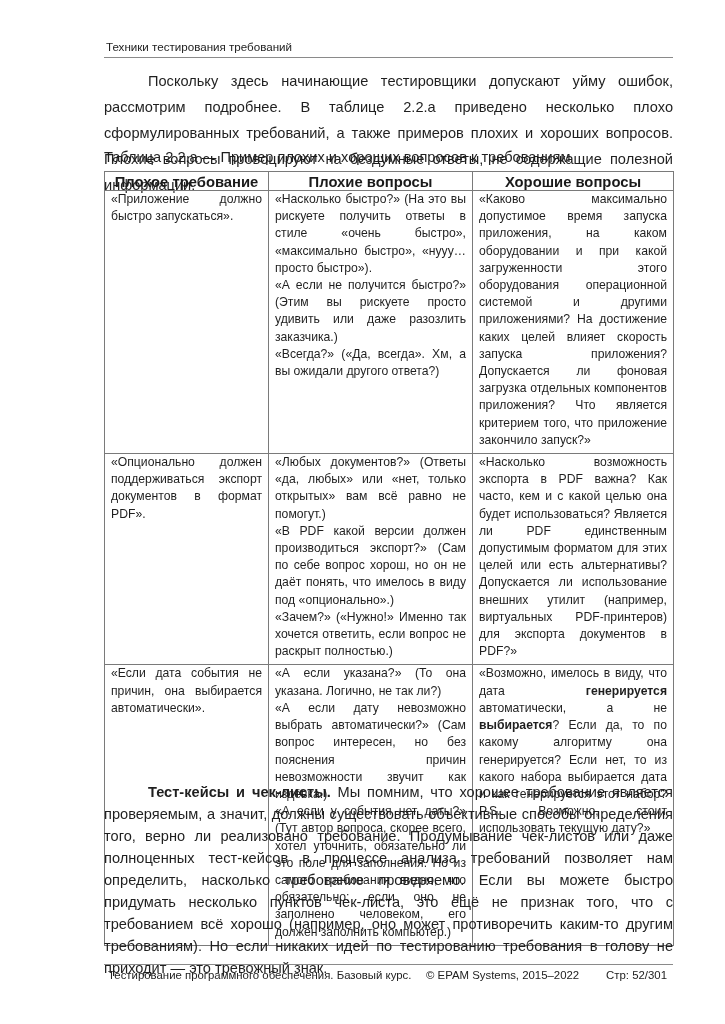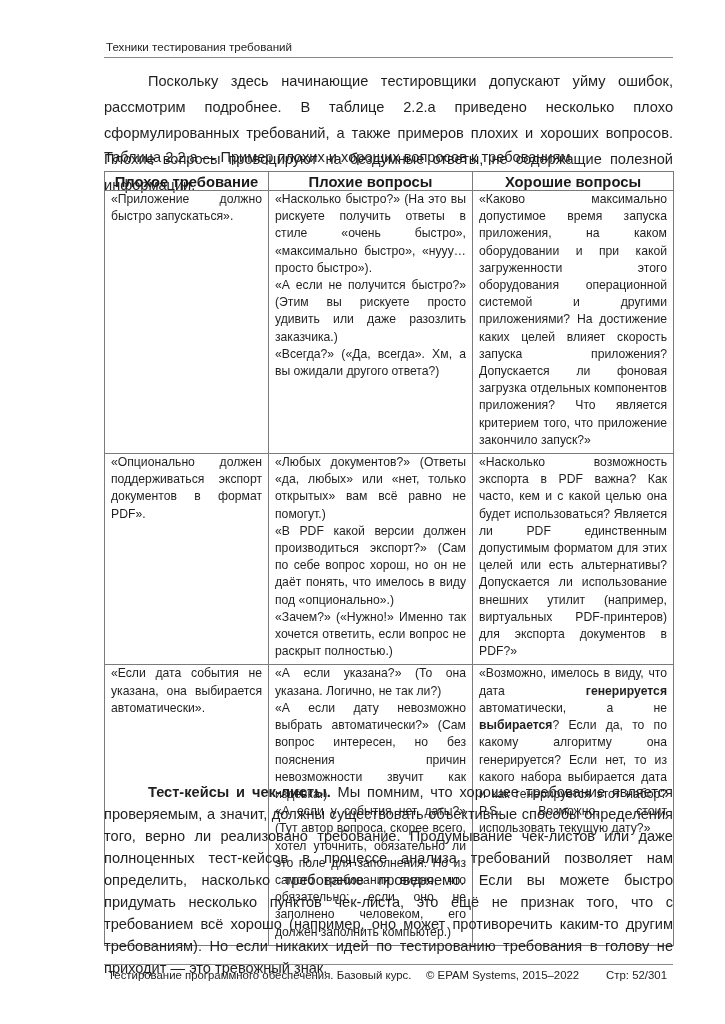--- a/index.html
+++ b/index.html
@@ -169,21 +169,21 @@
           <p>«Любых документов?» (Ответы «да, любых» или «нет, только открытых» вам всё равно не помогут.)</p>
           <p>«В PDF какой версии должен производиться экспорт?» (Сам по себе вопрос хорош, но он не даёт понять, что имелось в виду под «опционально».)</p>
           <p>«Зачем?» («Нужно!» Именно так хочется ответить, если вопрос не раскрыт полностью.)</p>
         </td>
         <td>
           <p>«Насколько возможность экспорта в PDF важна? Как часто, кем и с какой целью она будет использоваться? Является ли PDF единственным допустимым форматом для этих целей или есть альтернативы? Допускается ли использование внешних утилит (например, виртуальных PDF-принтеров) для экспорта документов в PDF?»</p>
         </td>
       </tr>
       <tr class="r3">
         <td>
-          <p>«Если дата события не указана, она выбирается автоматически».</p>
+          <p>«Если дата события не причин, она выбирается автоматически».</p>
         </td>
         <td>
           <p>«А если указана?» (То она указана. Логично, не так ли?)</p>
           <p>«А если дату невозможно выбрать автоматически?» (Сам вопрос интересен, но без пояснения причин невозможности звучит как издёвка.)</p>
           <p>«А если у события нет даты?» (Тут автор вопроса, скорее всего, хотел уточнить, обязательно ли это поле для заполнения. Но из самого требования видно, что обязательно: если оно не заполнено человеком, его должен заполнить компьютер.)</p>
         </td>
         <td>
           <p><span>«Возможно, имелось в виду, что дата </span><b>генерируется</b><span> автоматически, а не </span><b>выбирается</b><span>? Если да, то по какому алгоритму она генерируется? Если нет, то из какого набора выбирается дата и как генерируется этот набор? P.S. Возможно, стоит использовать текущую дату?»</span></p>
         </td>
       </tr>

